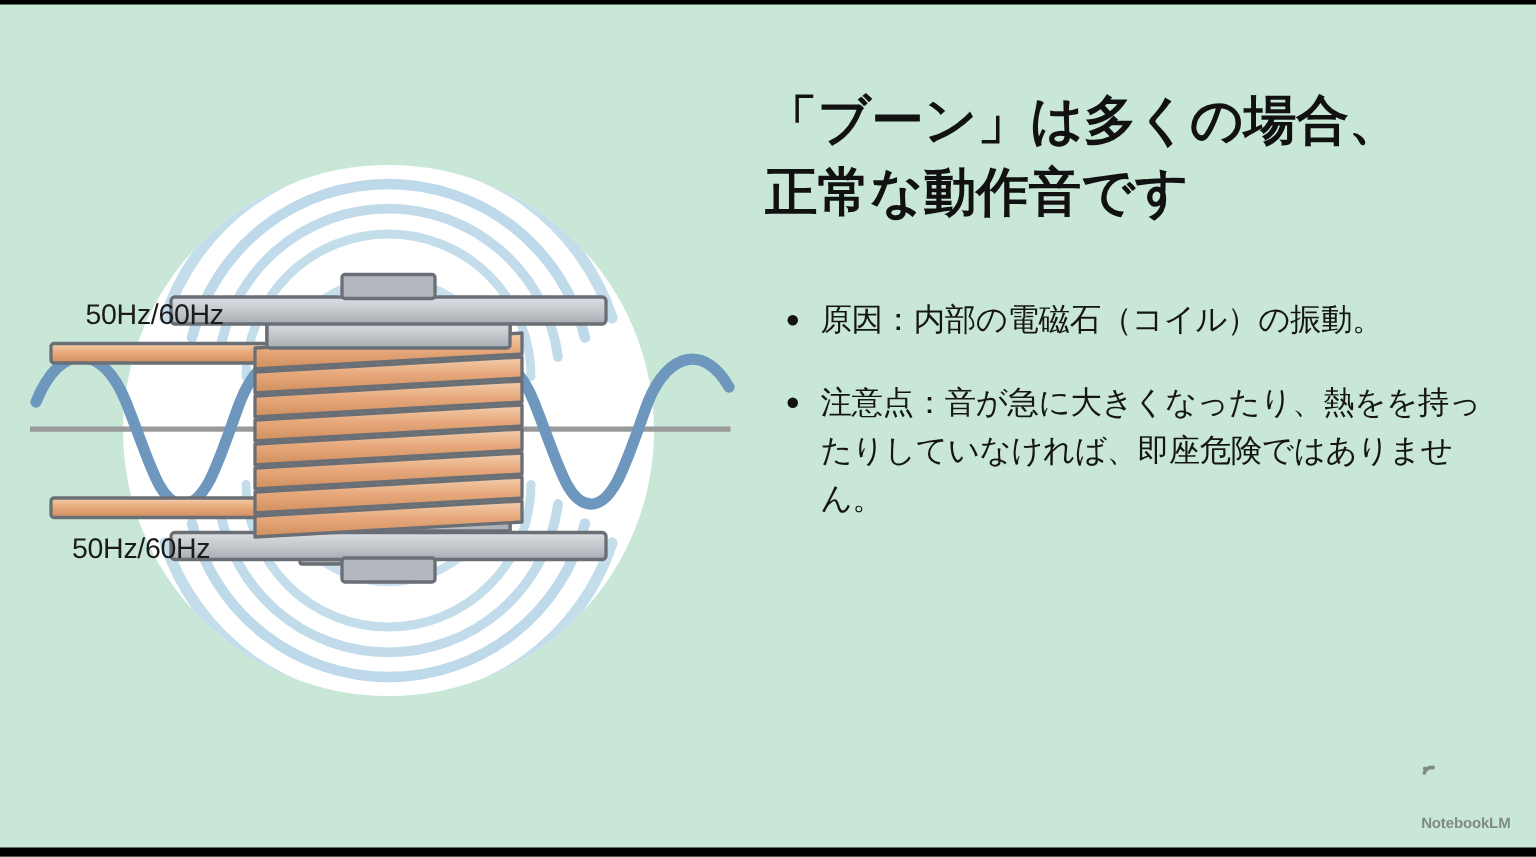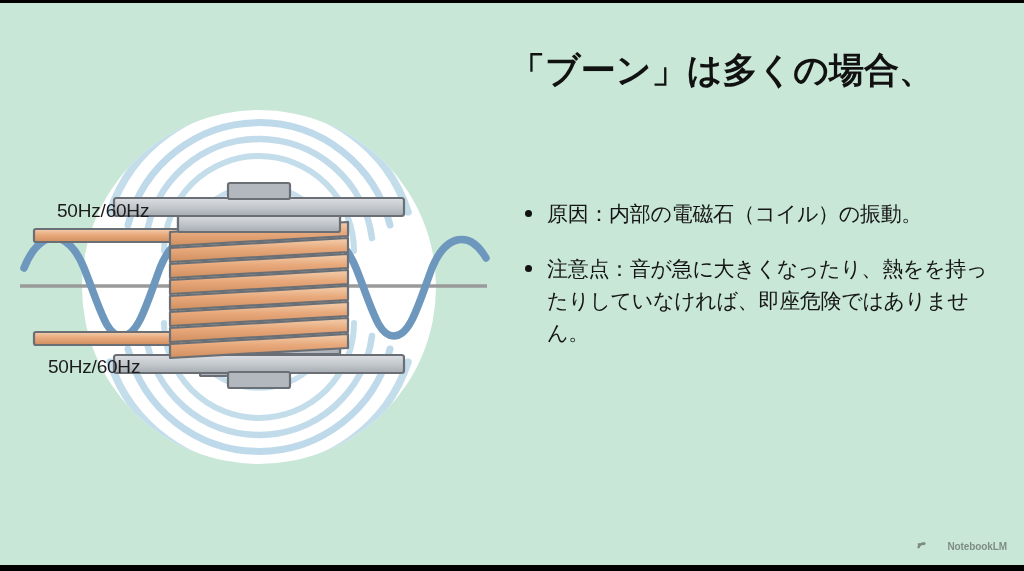--- a/index.html
+++ b/index.html
@@ -60,21 +60,21 @@
     position: absolute;
     left: 505px;
     top: 0;
     width: 500px;
     height: 571px;
     z-index: 15;
   }
   #title {
     position: absolute;
     left: 5px;
-    top: 46px;
+    top: 57px;
     width: 495px;
     font-size: 35px;
     font-weight: bold;
     line-height: 1.38;
     color: #111111;
     letter-spacing: 0px;
   }
   #bullets {
     position: absolute;
     left: 17px;
@@ -101,24 +101,25 @@
     border-radius: 50%;
     background: #121212;
   }
 
   
   #watermark {
     position: absolute;
     right: 17px;
     bottom: 16px;
     display: flex;
-    align-items: center;
+    align-items: flex-start;
     gap: 20px;
     z-index: 30;
     opacity: 0.58;
+    flex-direction: column;
   }
   #watermark .wm-text {
     font-size: 10px;
     font-weight: bold;
     color: #4a4a4a;
     letter-spacing: -0.1px;
   }
   #watermark .wm-icon { display: block; }
 </style>
 </head>
@@ -230,20 +231,21 @@
     </svg>
 
     <div class="freq-label" id="freq-top">50Hz/60Hz</div>
     <div class="freq-label" id="freq-bottom">50Hz/60Hz</div>
   </div>
 
   <div id="text-panel">
 
     <div id="title">
       <div>「ブーン」は多くの場合、</div>
+      <div>正常な動作音です</div>
     </div>
 
     <div id="bullets">
       <div class="bullet">
         <span class="bullet-dot"></span>
         <span>原因：内部の電磁石（コイル）の振動。</span>
       </div>
       <div class="bullet">
         <span class="bullet-dot"></span>
         <span>注意点：音が急に大きくなったり、熱をを持ったりしていなければ、即座危険ではありません。</span>

